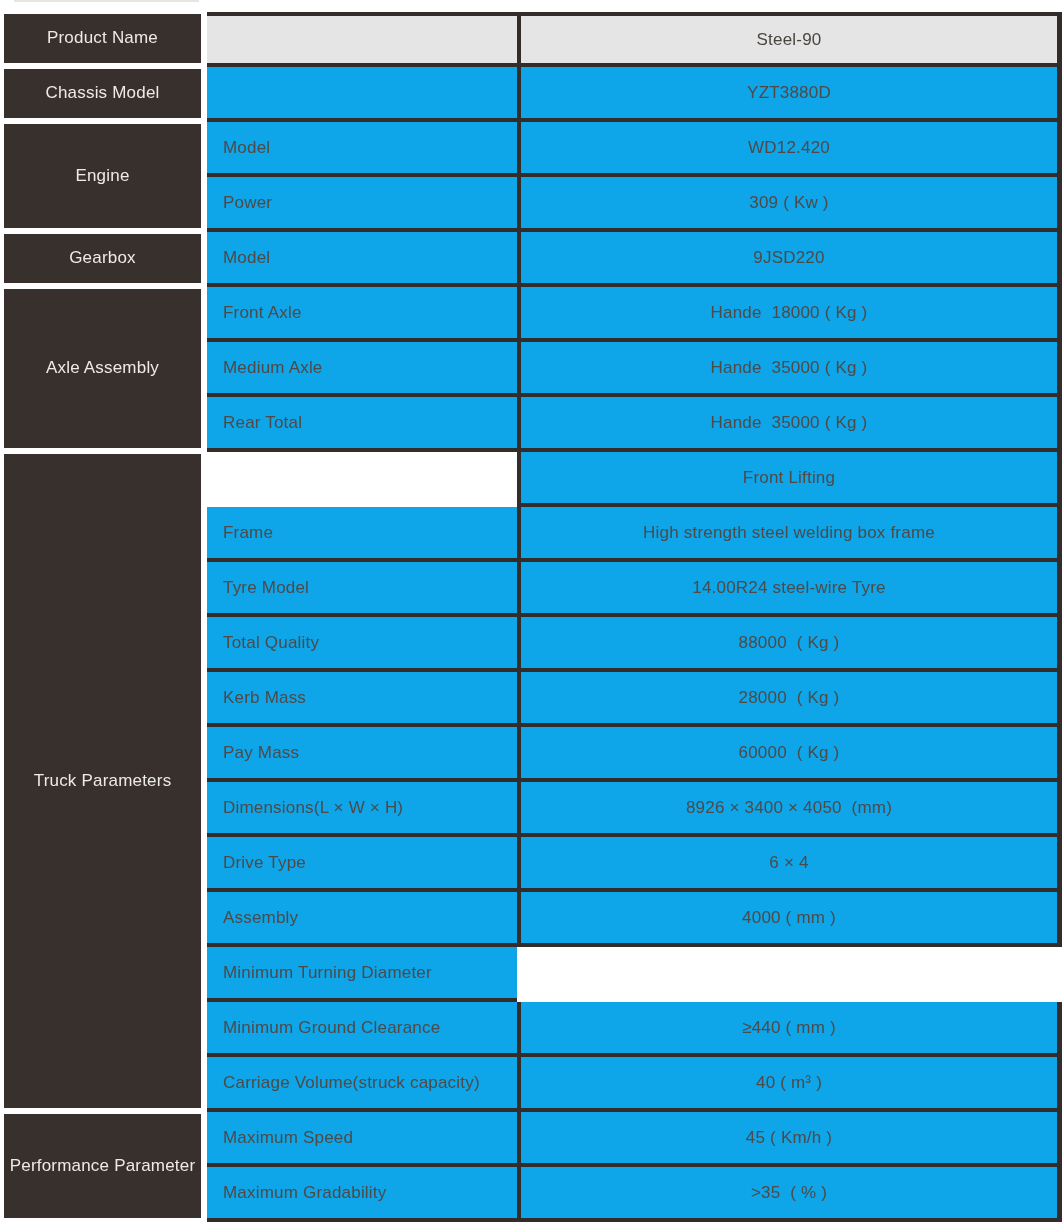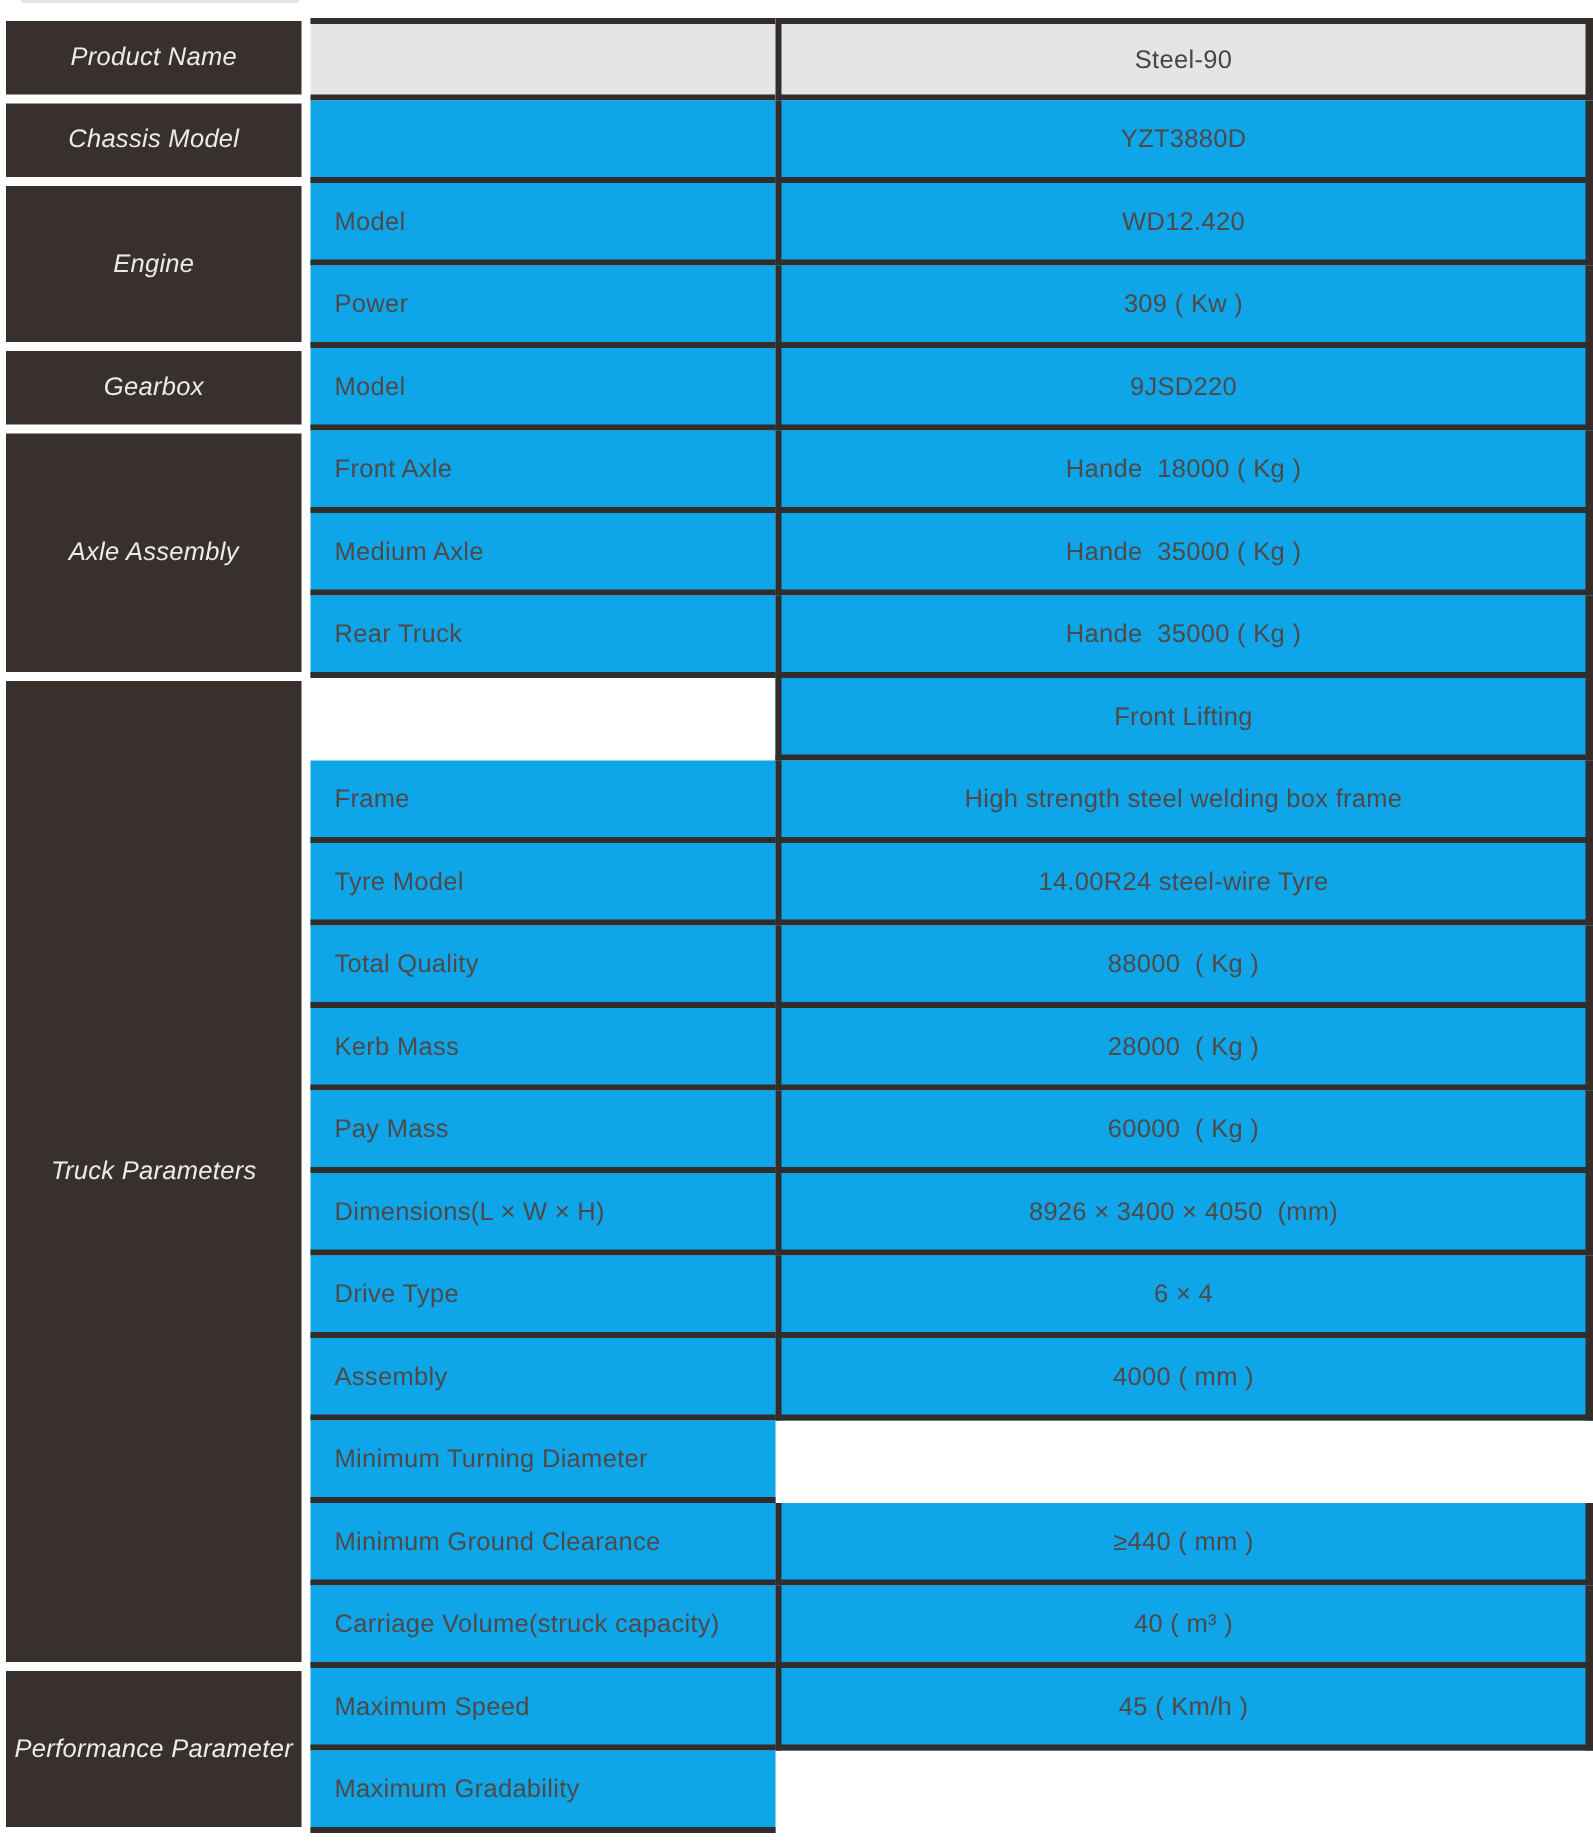--- a/index.html
+++ b/index.html
@@ -23,21 +23,20 @@
   .group {
     grid-column:1;
     margin:2px 6px 4px 4px;
     background:#37302D;
     color:#EDEAE8;
     display:flex; align-items:center; justify-content:center;
     text-align:center;
     font-size:17px;
     letter-spacing:0.2px;
     line-height:1.1;
-    font-style:italic;
   }
   .cell {
     box-sizing:border-box;
     display:flex; align-items:center;
     background:#0ea5e9;
     color:#4E4A48;
     font-size:17px;
     letter-spacing:0.2px;
     border-bottom:4px solid #322C2A;
     white-space:pre;
@@ -88,21 +87,21 @@
 
     <div class="cell mid" style="grid-row:5">Model</div>
     <div class="cell val" style="grid-row:5">9JSD220</div>
 
     <div class="cell mid" style="grid-row:6">Front Axle</div>
     <div class="cell val" style="grid-row:6">Hande  18000 ( Kg )</div>
 
     <div class="cell mid" style="grid-row:7">Medium Axle</div>
     <div class="cell val" style="grid-row:7">Hande  35000 ( Kg )</div>
 
-    <div class="cell mid" style="grid-row:8">Rear Truck</div>
+    <div class="cell mid" style="grid-row:8">Rear Total</div>
     <div class="cell val" style="grid-row:8">Hande  35000 ( Kg )</div>
 
     <div class="cell val" style="grid-row:9">Front Lifting</div>
 
     <div class="cell mid" style="grid-row:10">Frame</div>
     <div class="cell val" style="grid-row:10">High strength steel welding box frame</div>
 
     <div class="cell mid" style="grid-row:11">Tyre Model</div>
     <div class="cell val" style="grid-row:11">14.00R24 steel-wire Tyre</div>
 
@@ -129,15 +128,16 @@
     <div class="cell mid" style="grid-row:19">Minimum Ground Clearance</div>
     <div class="cell val" style="grid-row:19">≥440 ( mm )</div>
 
     <div class="cell mid" style="grid-row:20">Carriage Volume(struck capacity)</div>
     <div class="cell val" style="grid-row:20">40 ( m³ )</div>
 
     <div class="cell mid" style="grid-row:21">Maximum Speed</div>
     <div class="cell val" style="grid-row:21">45 ( Km/h )</div>
 
     <div class="cell mid" style="grid-row:22">Maximum Gradability</div>
+    <div class="cell val" style="grid-row:22">&gt;35  ( % )</div>
 
   </div>
 </div>
 
 </body></html>

